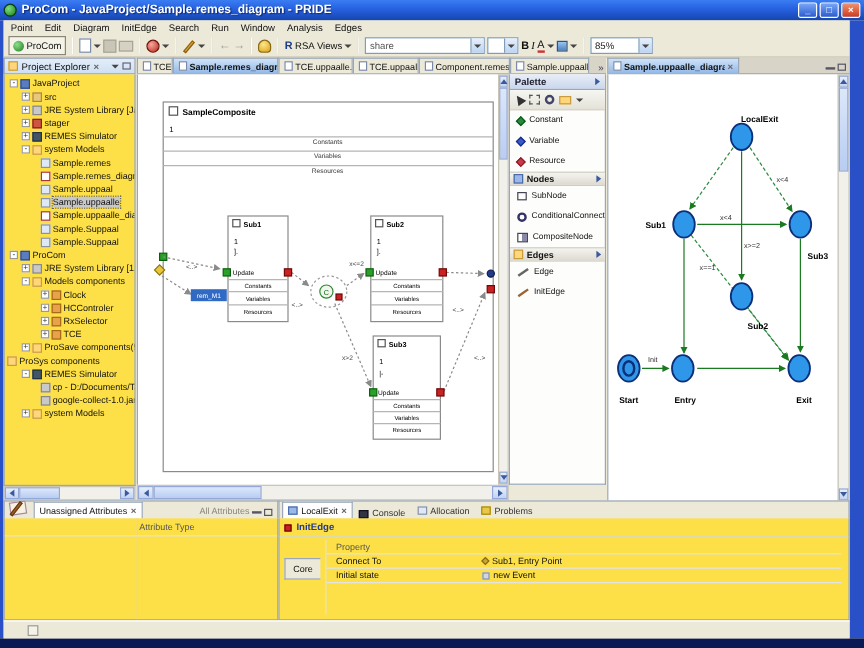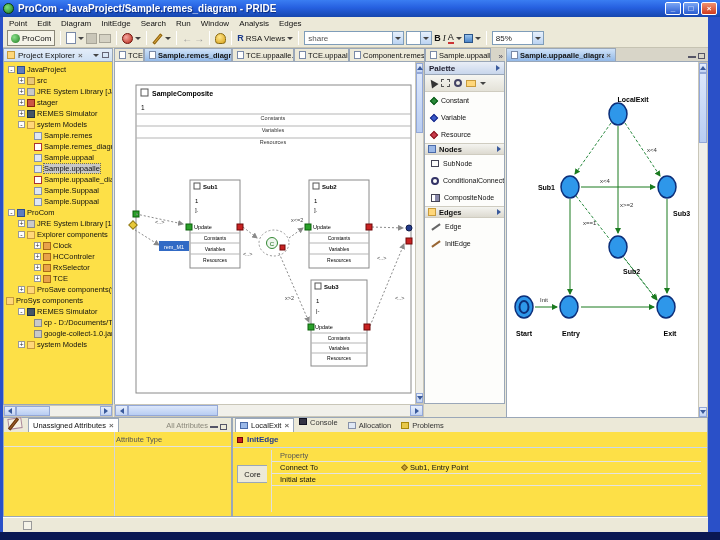--- a/index.html
+++ b/index.html
@@ -226,21 +226,21 @@
         <span>ProCom</span>
       </div>
     <div class="trow" style="padding-left:14px">
         <span class="exp plus"></span>
         <span class="ti ti-jar"></span>
         <span>JRE System Library [1.6]</span>
       </div>
     <div class="trow" style="padding-left:14px">
         <span class="exp minus"></span>
         <span class="ti ti-folder"></span>
-        <span>Explorer components</span>
+        <span>Models components</span>
       </div>
     <div class="trow" style="padding-left:30px">
         <span class="exp plus"></span>
         <span class="ti ti-comp"></span>
         <span>Clock</span>
       </div>
     <div class="trow" style="padding-left:30px">
         <span class="exp plus"></span>
         <span class="ti ti-comp"></span>
         <span>HCControler</span>
@@ -597,21 +597,21 @@
   </div>
 </div>
 
 <div class="abs" style="left:232px;top:417px;width:476px;height:100px">
   <div style="height:15px;background:#ece9d8;border:1px solid #9aa7b8;border-bottom:none;display:flex;align-items:flex-end;padding-left:2px">
     <div style="height:14px;background:#fff;border:1px solid #9aa7b8;border-bottom:none;display:flex;align-items:center;gap:3px;padding:0 4px;font-size:7.5px">
       <span style="width:8px;height:7px;background:#9ab8e8;border:1px solid #4a6aa8;display:inline-block"></span>
       <span>LocalExit</span>
       <span class="x">×</span>
     </div>
-    <div style="height:14px;display:flex;align-items:flex-start;gap:3px;padding:0 5px;font-size:7.5px;color:#333">
+    <div style="height:14px;display:flex;align-items:flex-end;gap:3px;padding:0 5px;font-size:7.5px;color:#333">
       <span style="width:8px;height:7px;background:#334;border:1px solid #112;display:inline-block"></span>
       <span>Console</span>
     </div>
     <div style="height:13px;display:flex;align-items:center;gap:3px;padding:0 5px;font-size:7.5px;color:#333">
       <span style="width:8px;height:7px;background:#dfe8f5;border:1px solid #8892a8;display:inline-block"></span>
       <span>Allocation</span>
     </div>
     <div style="height:13px;display:flex;align-items:center;gap:3px;padding:0 5px;font-size:7.5px;color:#333">
       <span style="width:8px;height:7px;background:#e8c84a;border:1px solid #a8880a;display:inline-block"></span>
       <span>Problems</span>
@@ -630,20 +630,24 @@
       </div>
       <div class="prow">
         <span class="pcol1">Connect To</span>
         <span class="pcol2">
             <span class="goldd"></span>
             <span>Sub1, Entry Point</span>
           </span>
       </div>
       <div class="prow">
         <span class="pcol1">Initial state</span>
+        <span class="pcol2">
+            <span class="greysq"></span>
+            <span>new Event</span>
+          </span>
       </div>
     </div>
   </div>
 </div>
 
 <div class="abs" style="left:3px;top:517px;width:705px;height:15px;background:#ece9d8;border-top:1px solid #fff;display:flex;align-items:center;padding-left:20px">
   <span style="width:9px;height:9px;border:1px solid #999;background:#f5f3e8;display:inline-block"></span>
 </div>
 
 </body></html>

